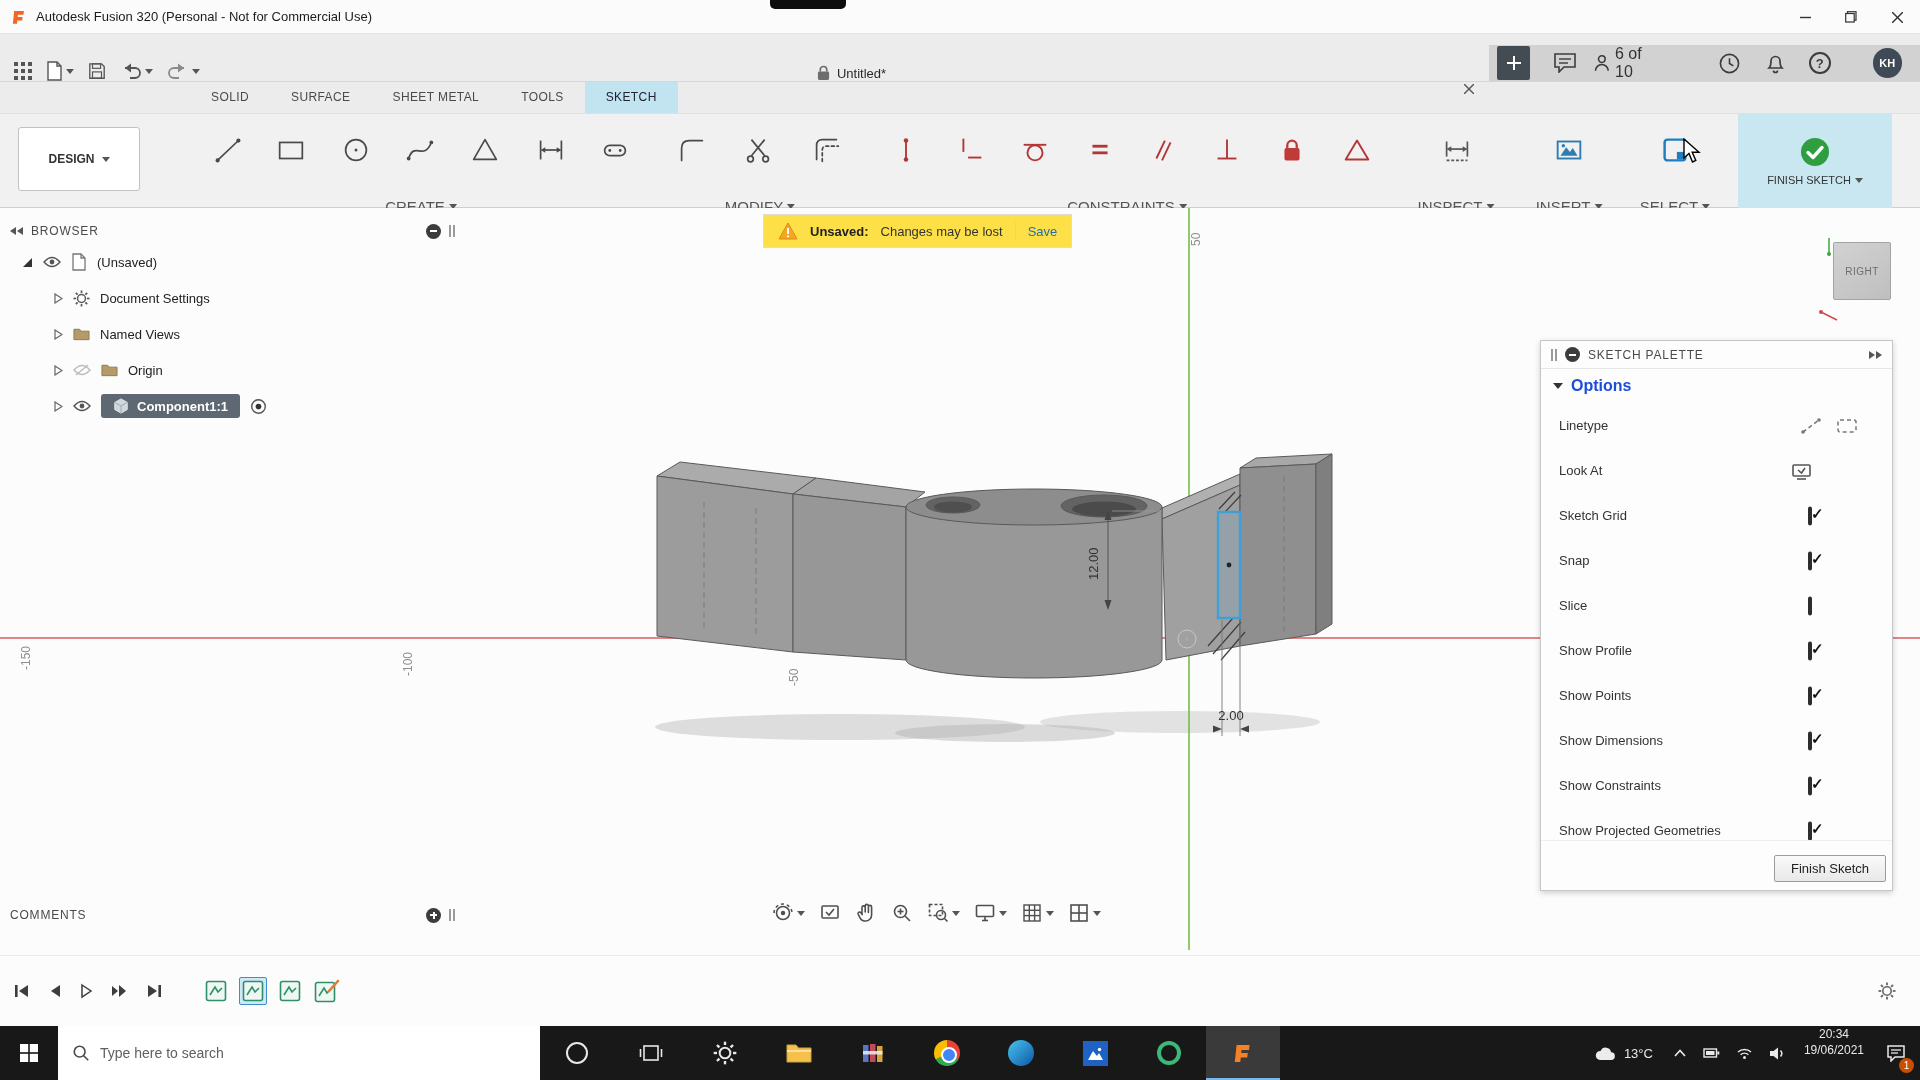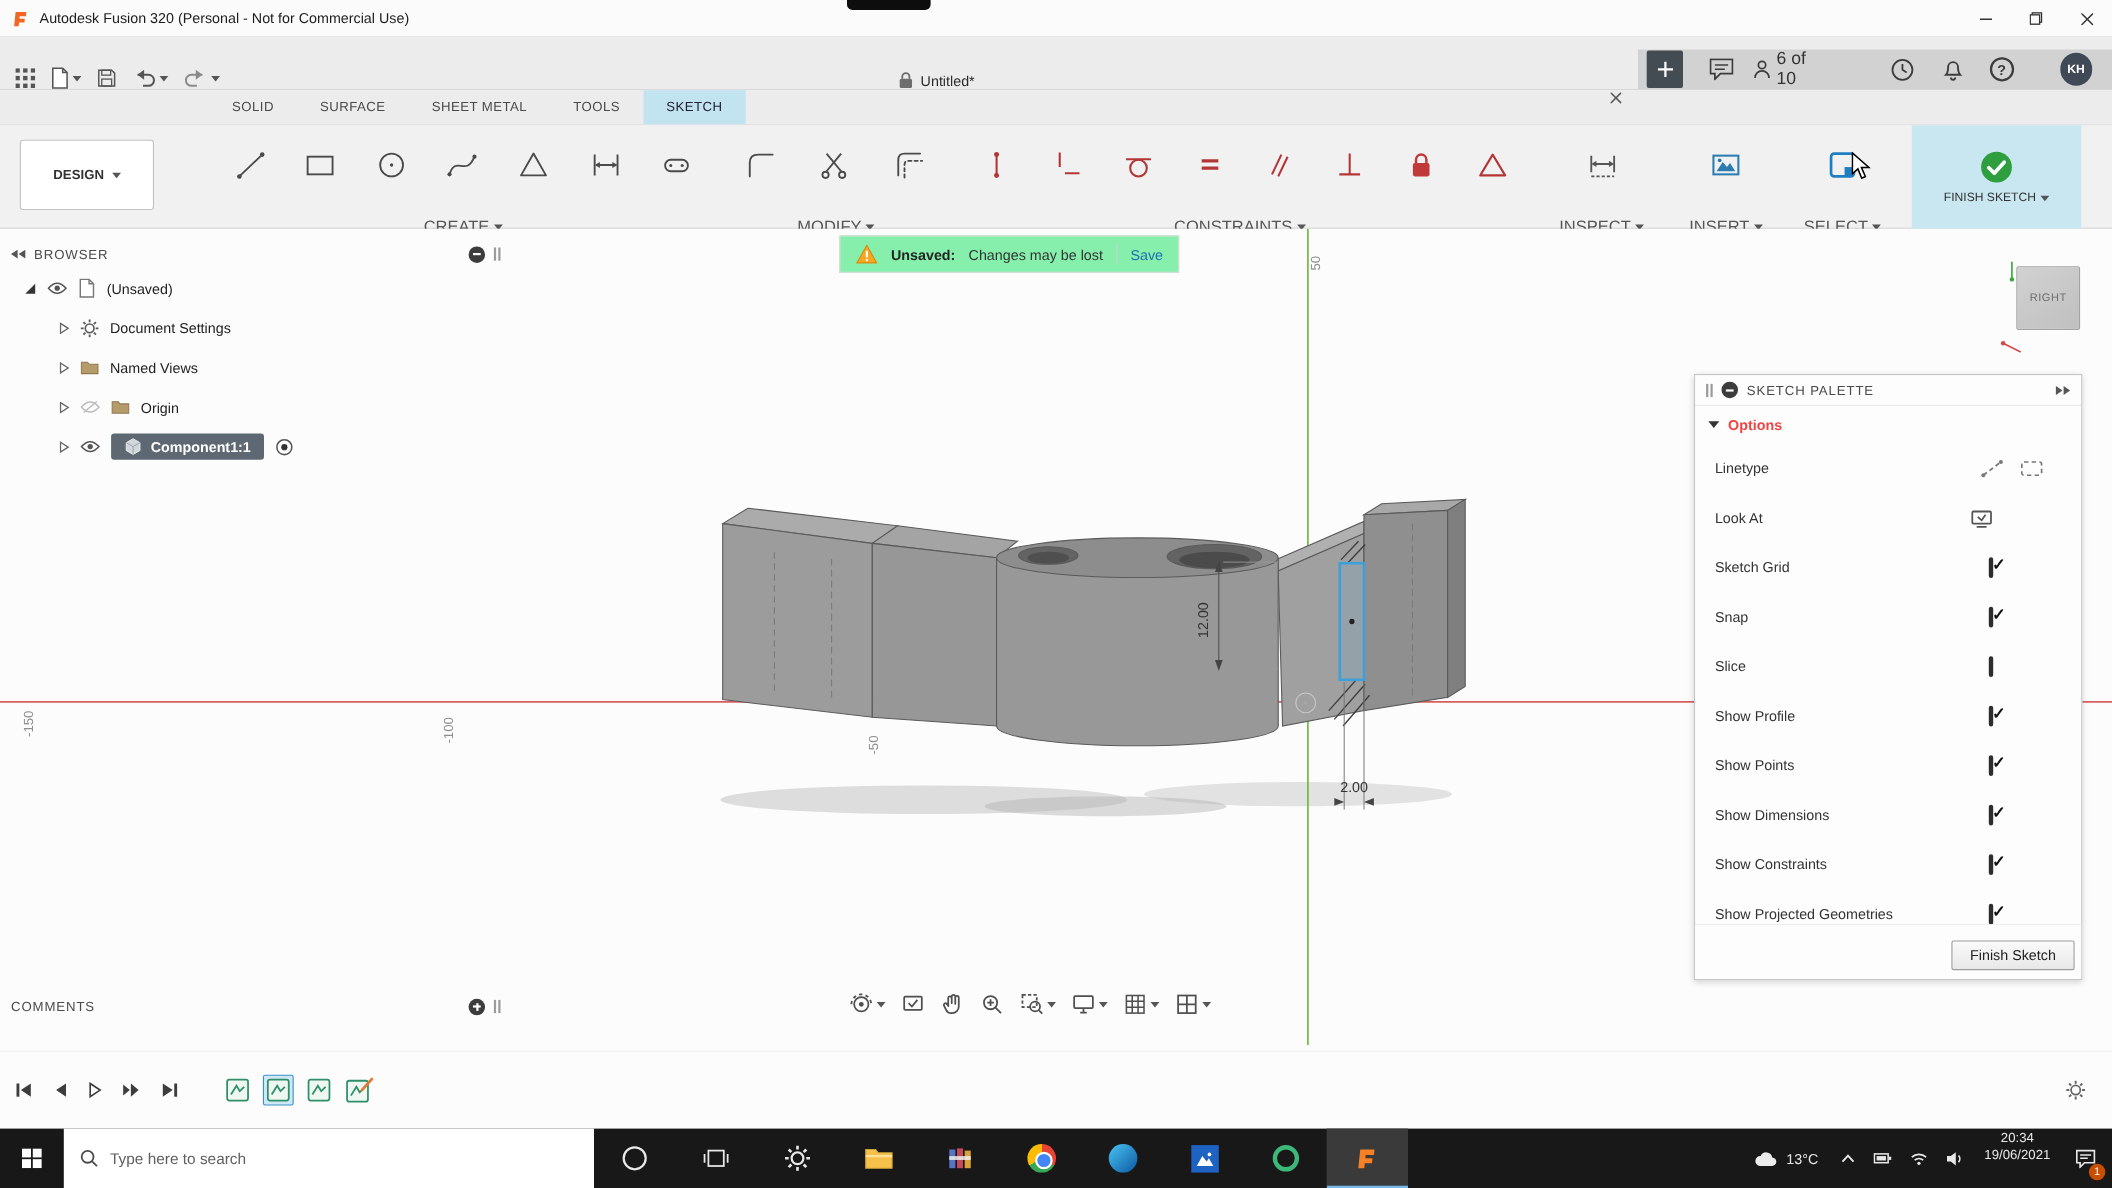--- a/index.html
+++ b/index.html
@@ -40,21 +40,21 @@
 .caret{width:0;height:0;border-left:4px solid transparent;border-right:4px solid transparent;border-top:5px solid #555;display:inline-block}
 .finish-block{position:absolute;left:1738px;top:0;width:154px;height:94px;background:#c9e7f1;display:flex;flex-direction:column;align-items:center;justify-content:center;gap:6px}
 .finish-block .glabel2{font-size:11px;color:#333;display:flex;align-items:center;gap:4px}
 
 
 .main{position:relative;height:747px;background:#fcfcfc;overflow:hidden}
 .canvas{position:absolute;left:0;top:0}
 .axl{fill:#8f8f8f;font-size:12px}
 
 
-.warnbar{position:absolute;left:763px;top:6px;height:30px;display:flex;align-items:center;gap:12px;background:#86efac;border:1px solid #dcdcdc;padding:16px 14px;z-index:4}
+.warnbar{position:absolute;left:763px;top:6px;height:30px;display:flex;align-items:center;gap:12px;background:#fde047;border:1px solid #dcdcdc;padding:16px 14px;z-index:4}
 .warnbar .wl{font-size:13px;font-weight:bold;color:#222}
 .warnbar .wm{font-size:13px;color:#333}
 .warnbar .sep{width:1px;height:18px;background:#cfcfcf}
 .warnbar .save{font-size:13px;color:#1f6fb5}
 
 
 .panel-head{display:flex;align-items:center;gap:8px}
 .phead-label{font-size:12px;letter-spacing:.8px;color:#4a4a4a}
 .circ{position:relative;width:15px;height:15px;border-radius:50%;background:#3c3c3c;flex:none}
 .circ::before{content:"";position:absolute;left:4px;top:6.5px;width:7px;height:2px;background:#fff}
@@ -74,21 +74,21 @@
 .selpill{display:flex;align-items:center;gap:8px;background:#5d6873;border-radius:3px;padding:4px 12px;color:#fff;font-weight:bold}
 
 
 .viewcube{position:absolute;left:1833px;top:34px;width:58px;height:58px;background:linear-gradient(145deg,#d2d2d2,#bfbfbf);border:1px solid #a3a3a3;border-radius:2px;display:flex;align-items:center;justify-content:center;font-size:10px;letter-spacing:.5px;color:#6d6d6d;z-index:3}
 .vc-axes{position:absolute;left:1815px;top:20px;z-index:3}
 
 
 .palette{position:absolute;left:1540px;top:132px;width:353px;height:551px;background:#fdfdfd;border:1px solid #c6c6c6;box-shadow:0 2px 6px rgba(0,0,0,.18);z-index:5;display:flex;flex-direction:column}
 .palette .panel-head{height:28px;padding:0 10px;border-bottom:1px solid #e6e6e6}
 .palette .spacer{flex:1}
-.opt-head{height:34px;display:flex;align-items:center;gap:8px;padding:0 12px;font-size:13px;font-weight:bold;color:#ef4444}
+.opt-head{height:34px;display:flex;align-items:center;gap:8px;padding:0 12px;font-size:16px;font-weight:bold;color:#1d4ed8}
 .tri-d{width:0;height:0;border-left:5px solid transparent;border-right:5px solid transparent;border-top:6px solid #333}
 .prow-list{height:437px;overflow:hidden}
 .prow{height:45px;display:flex;align-items:center;padding-left:18px;position:relative;font-size:13px;color:#333}
 .prow .ctrl{position:absolute;right:80px;top:50%;transform:translateY(-50%)}
 .prow .ctrl2{position:absolute;right:34px;top:50%;transform:translateY(-50%);display:flex;gap:14px;color:#777}
 .checkbox{width:17px;height:17px;border:2px solid #2d2d2d;border-radius:3px;background:#fff;position:relative}
 .checkbox.checked::after{content:"✓";position:absolute;left:1px;top:-4px;font-size:15px;font-weight:bold;color:#111}
 .pal-foot{flex:1;position:relative;border-top:1px solid #eee;background:#fdfdfd}
 .finish-btn{position:absolute;right:6px;bottom:8px;width:112px;height:27px;background:linear-gradient(#fafafa,#e8e8e8);border:1px solid #9c9c9c;border-radius:2px;font-size:13px;color:#222;display:flex;align-items:center;justify-content:center}
 

